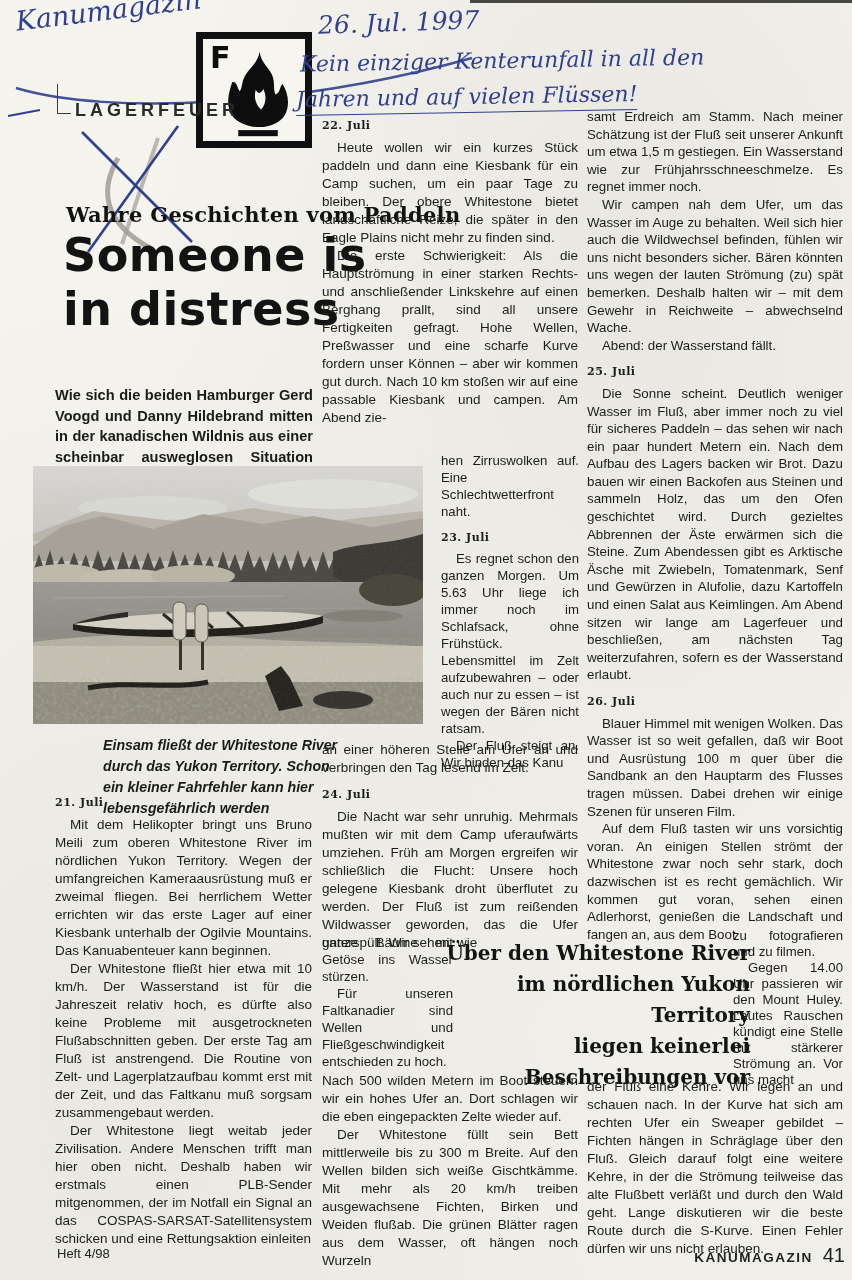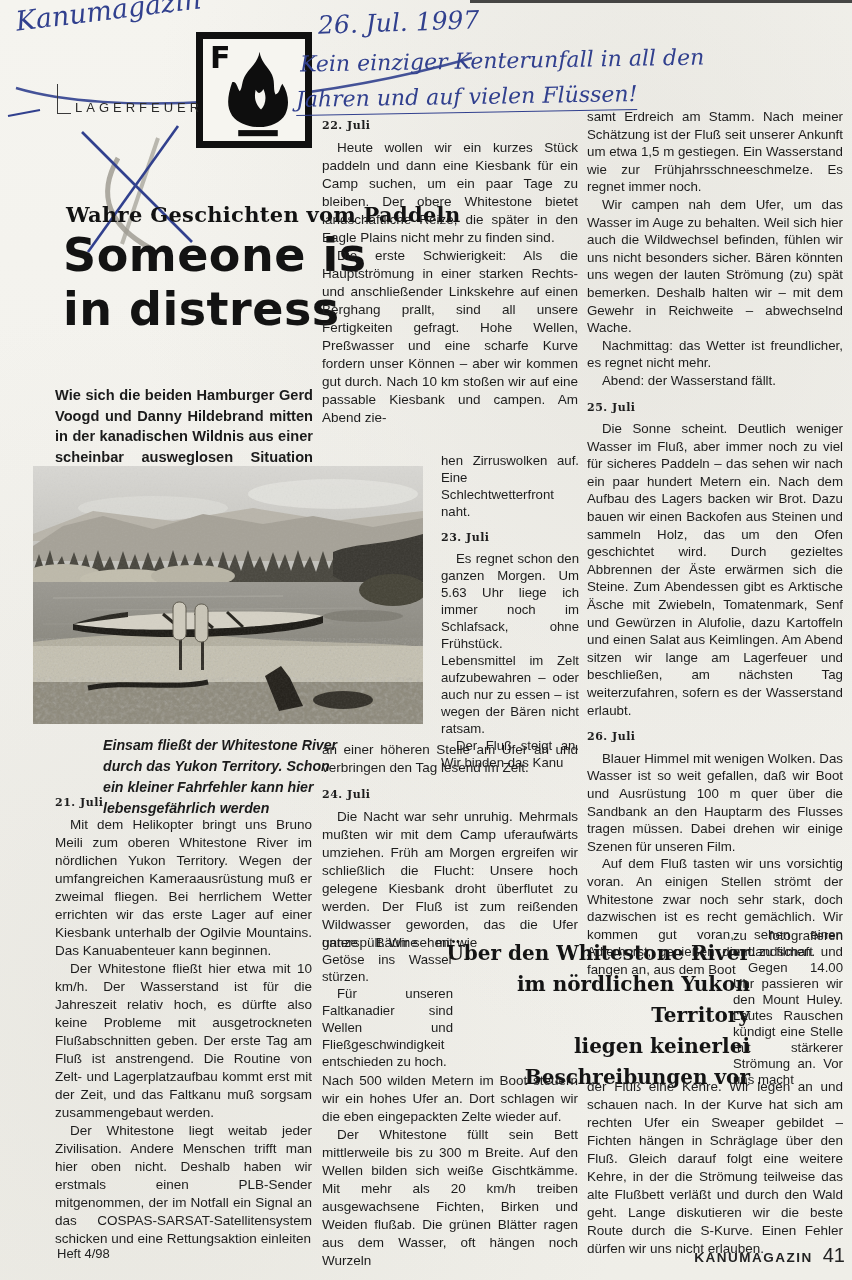--- a/index.html
+++ b/index.html
@@ -21,21 +21,21 @@
   .kicker{font-size:21px;letter-spacing:.3px;white-space:nowrap;}
   .headline{font-family:"DejaVu Sans",sans-serif;font-weight:bold;font-size:46px;
             line-height:54px;letter-spacing:.5px;color:#131313;}
   .standfirst{font-weight:bold;font-size:14.6px;line-height:20.5px;text-align:justify;}
   .caption{font-weight:bold;font-style:italic;font-size:14.2px;line-height:21px;text-align:left;}
   .pullquote{font-family:"DejaVu Serif",serif;font-weight:bold;font-size:20px;
              line-height:31px;text-align:right;color:#141414;margin-left:12px;}
   .logo-box{box-sizing:border-box;border:7px solid #101010;background:#f6f5f0;}
   .logo-f{font-family:"DejaVu Sans",sans-serif;font-weight:bold;font-size:30px;color:#0d0d0d;
           position:absolute;left:7px;top:1px;}
-  .section-label{font-size:13px;font-weight:normal;letter-spacing:4px;color:#2a2a2a;white-space:nowrap;}
+  .section-label{font-size:18px;font-weight:bold;letter-spacing:4px;color:#2a2a2a;white-space:nowrap;}
   .bracket{border-left:1.5px solid #3a3a3a;border-bottom:1.5px solid #3a3a3a;}
   .footer{font-size:13px;color:#222;}
   .footer-brand{font-weight:bold;letter-spacing:1.5px;font-size:13.5px;}
   .footer-page{font-size:20px;margin-left:10px;}
   svg{display:block;}
 </style>
 </head>
 <body>
 
 <div class="page">
@@ -187,21 +187,20 @@
   </div>
 
   <div class="abs body-text" style="left:322px;top:1072px;width:256px;">
     <p>Nach 500 wilden Metern im Boot steuern wir ein hohes Ufer an. Dort schlagen wir die eben eingepackten Zelte wieder auf.</p>
     <p class="p-ind">Der Whitestone füllt sein Bett mittlerweile bis zu 300 m Breite. Auf den Wellen bilden sich weiße Gischtkämme. Mit mehr als 20 km/h treiben ausgewachsene Fichten, Birken und Weiden flußab. Die grünen Blätter ragen aus dem Wasser, oft hängen noch Wurzeln</p>
   </div>
 
   <div class="abs body-text" style="left:587px;top:108px;width:256px;font-size:13.3px;line-height:17.6px;">
     <p>samt Erdreich am Stamm. Nach meiner Schätzung ist der Fluß seit unserer Ankunft um etwa 1,5 m gestiegen. Ein Wasserstand wie zur Frühjahrsschneeschmelze. Es regnet immer noch.</p>
     <p class="p-ind">Wir campen nah dem Ufer, um das Wasser im Auge zu behalten. Weil sich hier auch die Wildwechsel befinden, fühlen wir uns nicht besonders sicher. Bären könnten uns wegen der lauten Strömung (zu) spät bemerken. Deshalb halten wir – mit dem Gewehr in Reichweite – abwechselnd Wache.</p>
-    <p class="p-ind">Nachmittag: das Wetter ist freundlicher, es regnet nicht mehr.</p>
     <p class="p-ind">Abend: der Wasserstand fällt.</p>
     <div class="day-heading">25. Juli</div>
     <p class="p-ind">Die Sonne scheint. Deutlich weniger Wasser im Fluß, aber immer noch zu viel für sicheres Paddeln – das sehen wir nach ein paar hundert Metern ein. Nach dem Aufbau des Lagers backen wir Brot. Dazu bauen wir einen Backofen aus Steinen und sammeln Holz, das um den Ofen geschichtet wird. Durch gezieltes Abbrennen der Äste erwärmen sich die Steine. Zum Abendessen gibt es Arktische Äsche mit Zwiebeln, Tomatenmark, Senf und Gewürzen in Alufolie, dazu Kartoffeln und einen Salat aus Keimlingen. Am Abend sitzen wir lange am Lagerfeuer und beschließen, am nächsten Tag weiterzufahren, sofern es der Wasserstand erlaubt.</p>
     <div class="day-heading">26. Juli</div>
     <p class="p-ind">Blauer Himmel mit wenigen Wolken. Das Wasser ist so weit gefallen, daß wir Boot und Ausrüstung 100 m quer über die Sandbank an den Hauptarm des Flusses tragen müssen. Dabei drehen wir einige Szenen für unseren Film.</p>
     <p class="p-ind">Auf dem Fluß tasten wir uns vorsichtig voran. An einigen Stellen strömt der Whitestone zwar noch sehr stark, doch dazwischen ist es recht gemächlich. Wir kommen gut voran, sehen einen Adlerhorst, genießen die Landschaft und fangen an, aus dem Boot</p>
   </div>
 
   <div class="abs body-text narrow" style="left:733px;top:928px;width:110px;line-height:16px;">
     <p>zu fotografieren und zu filmen.</p>

